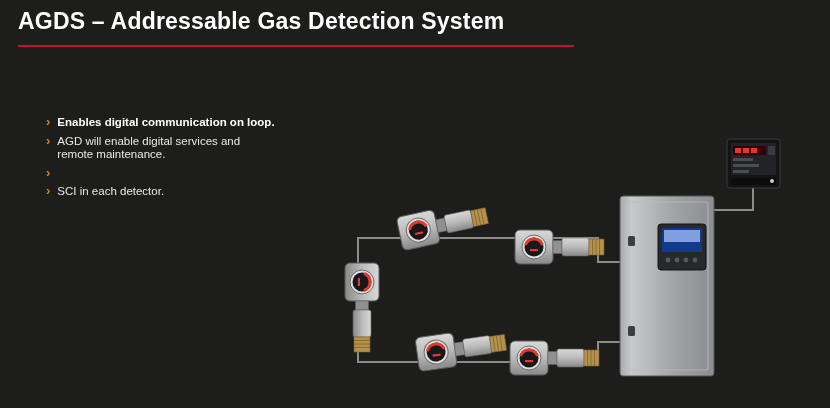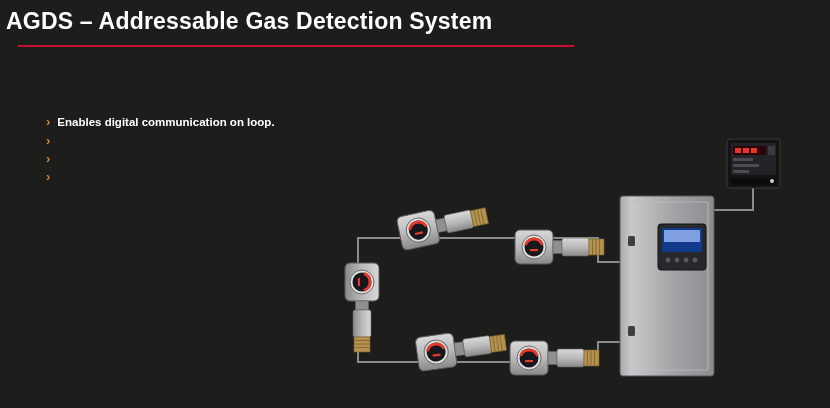--- a/index.html
+++ b/index.html
@@ -11,21 +11,21 @@
     font-family: "Liberation Sans", sans-serif;
     background: var(--background, #1d1d1b);
   }
   .slide {
     position: relative;
     width: 830px;
     height: 408px;
   }
   .title {
     position: absolute;
-    left: 6px;
+    left: 18px;
     top: 8px;
     font-size: 23px;
     font-weight: bold;
     letter-spacing: 0.2px;
     color: var(--title, #ffffff);
     white-space: nowrap;
   }
   .accent-line {
     position: absolute;
     left: 18px;
@@ -72,26 +72,28 @@
   <div class="title">AGDS – Addressable Gas Detection System</div>
   <div class="accent-line"></div>
 
   <div class="bullets">
     <div class="bullet bold">
       <span class="chev">›</span>
       <span class="btext"><span>Enables digital communication on loop.</span></span>
     </div>
     <div class="bullet">
       <span class="chev">›</span>
+      <span class="btext"><span>AGD will enable digital services and</span><br><span>remote maintenance.</span></span>
     </div>
     <div class="bullet">
       <span class="chev">›</span>
     </div>
     <div class="bullet">
       <span class="chev">›</span>
+      <span class="btext"><span>SCI in each detector.</span></span>
     </div>
   </div>
 
   <svg class="diagram" width="830" height="408" viewBox="0 0 830 408">
     <defs>
       <linearGradient id="metal" x1="0" y1="0" x2="0" y2="1">
         <stop offset="0" stop-color="#d8d8d8"></stop>
         <stop offset="0.5" stop-color="#bababa"></stop>
         <stop offset="1" stop-color="#898989"></stop>
       </linearGradient>

